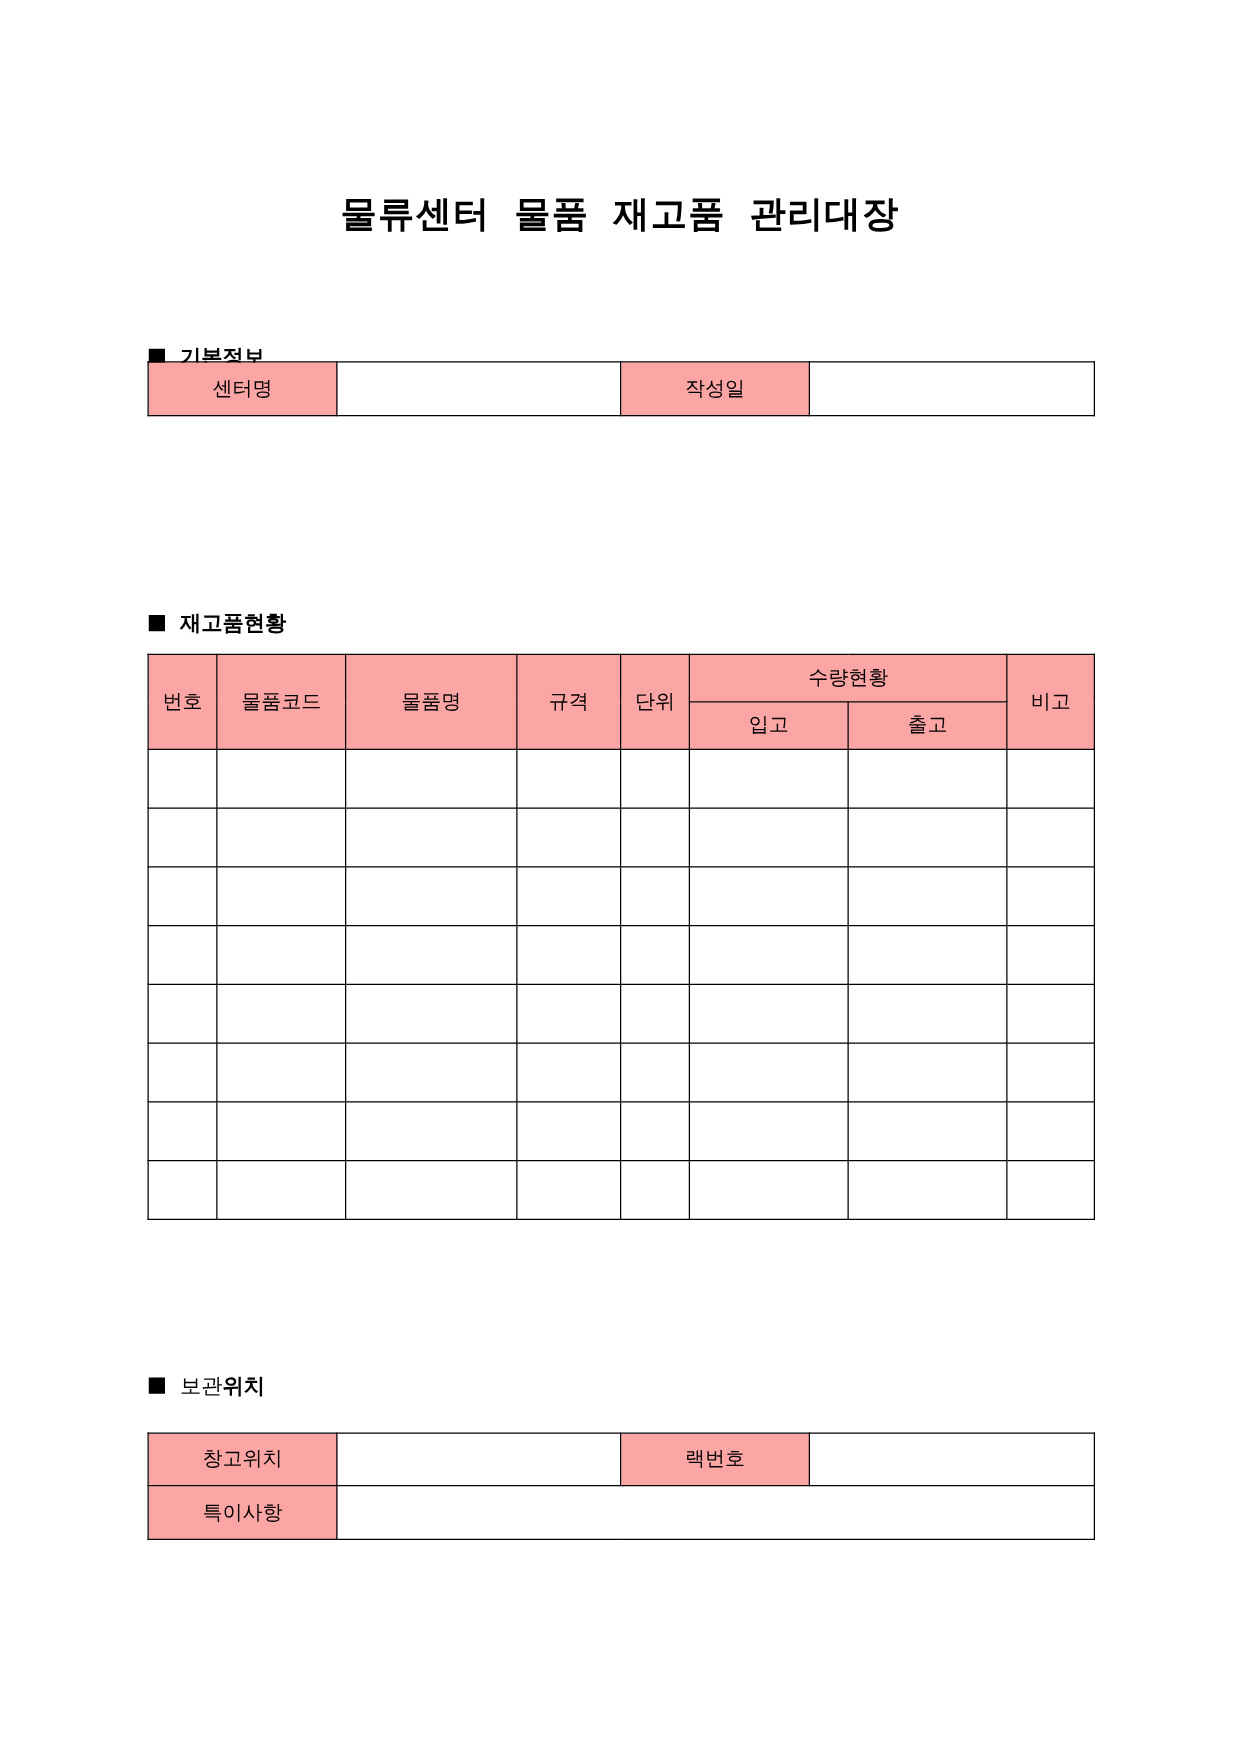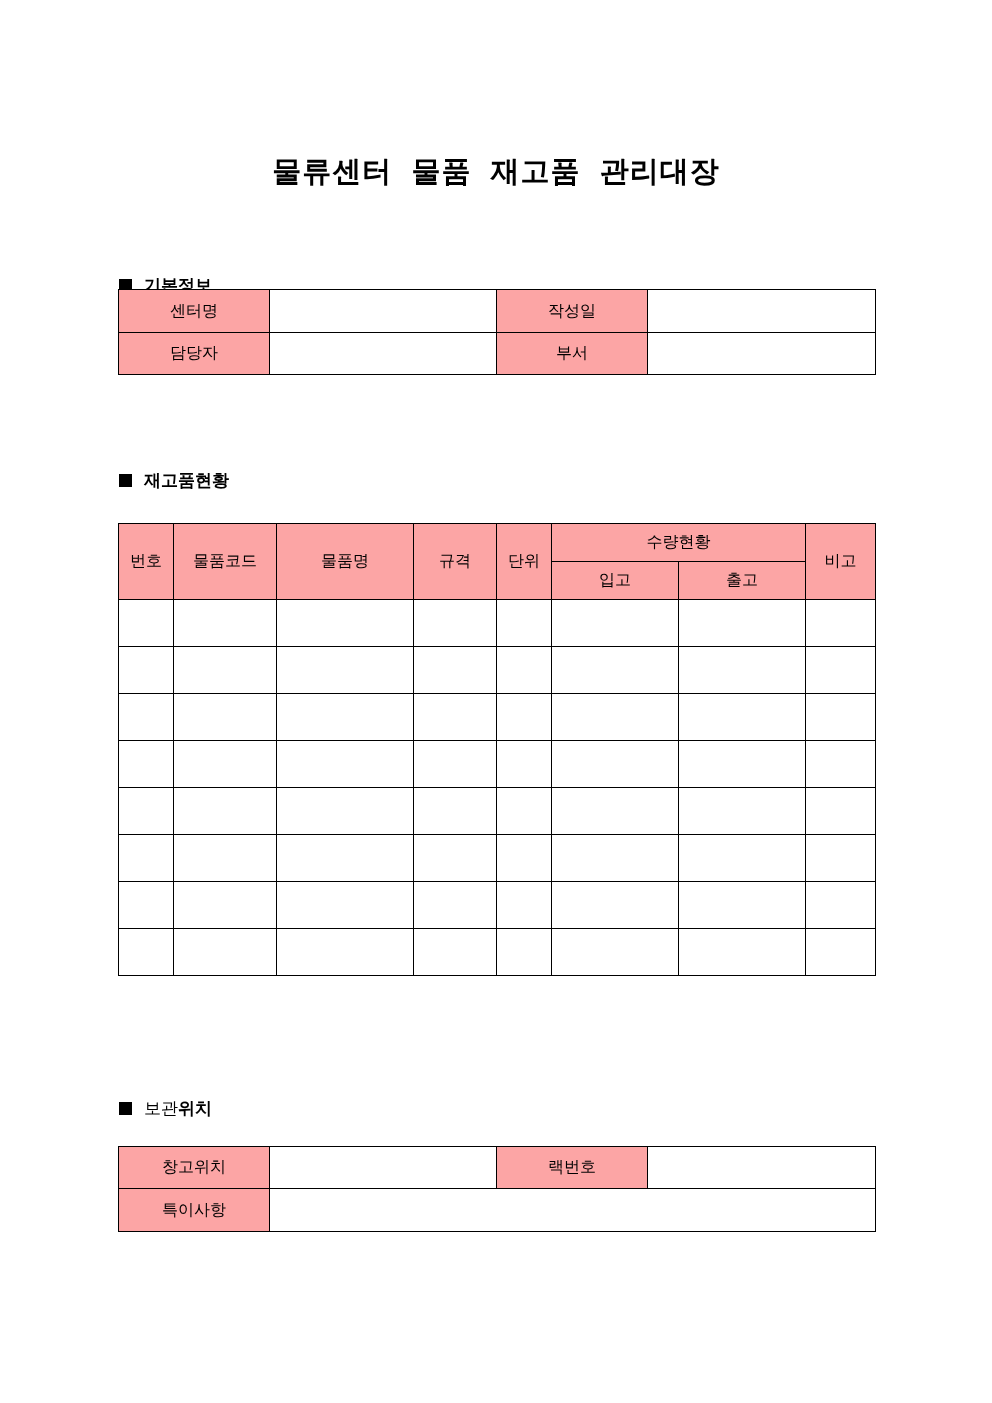--- a/index.html
+++ b/index.html
@@ -29,30 +29,24 @@
       <col style="width:151px">
       <col style="width:228px">
     </colgroup>
   <tbody>
       <tr style="height:43px;">
     <td class="h">센터명</td>
     <td class="v"></td>
     <td class="h">작성일</td>
     <td class="v"></td>
   </tr>
-  <tr style="height:42px;">
-    <td class="h">담당자</td>
-    <td class="v"></td>
-    <td class="h">부서</td>
-    <td class="v"></td>
-  </tr>
 </tbody>
   </table>
 
-<div class="section" style="top:469px;">
+<div class="section" style="top:487px;">
   <span class="sq"></span>
   <span>재고품현황</span>
 </div>
 <table id="inv" style="left:118px; top:523px; width:757px;">
   <colgroup>
     <col style="width:55px">
       <col style="width:103px">
       <col style="width:137px">
       <col style="width:83px">
     <col style="width:55px">

